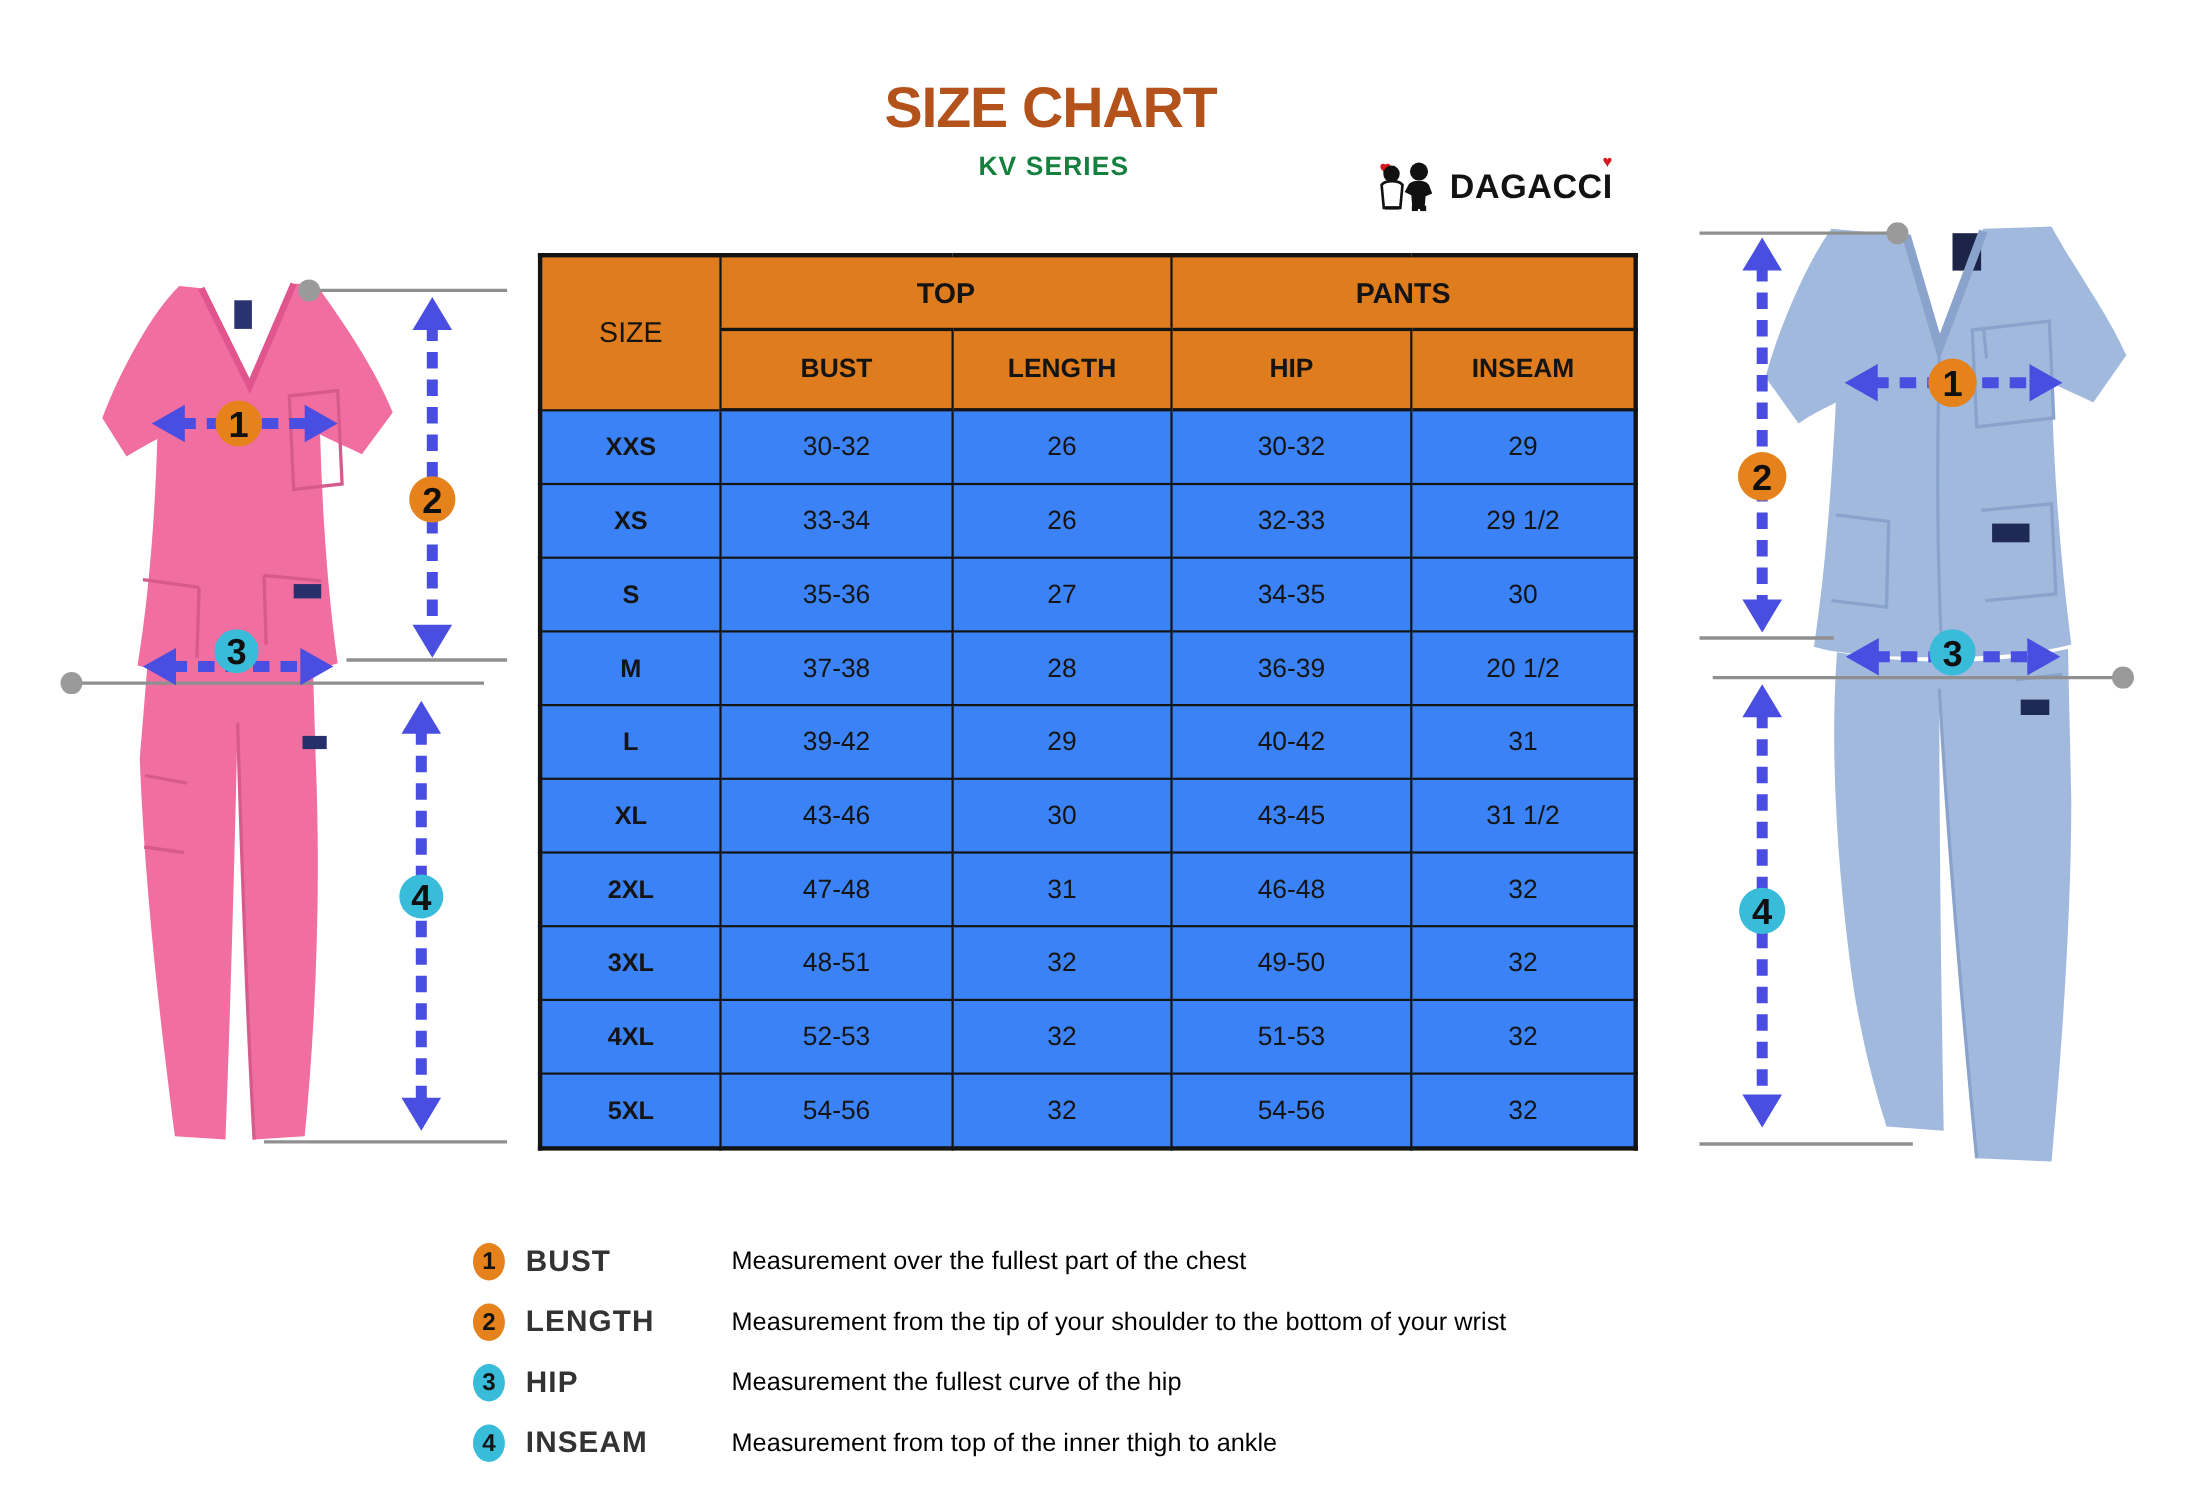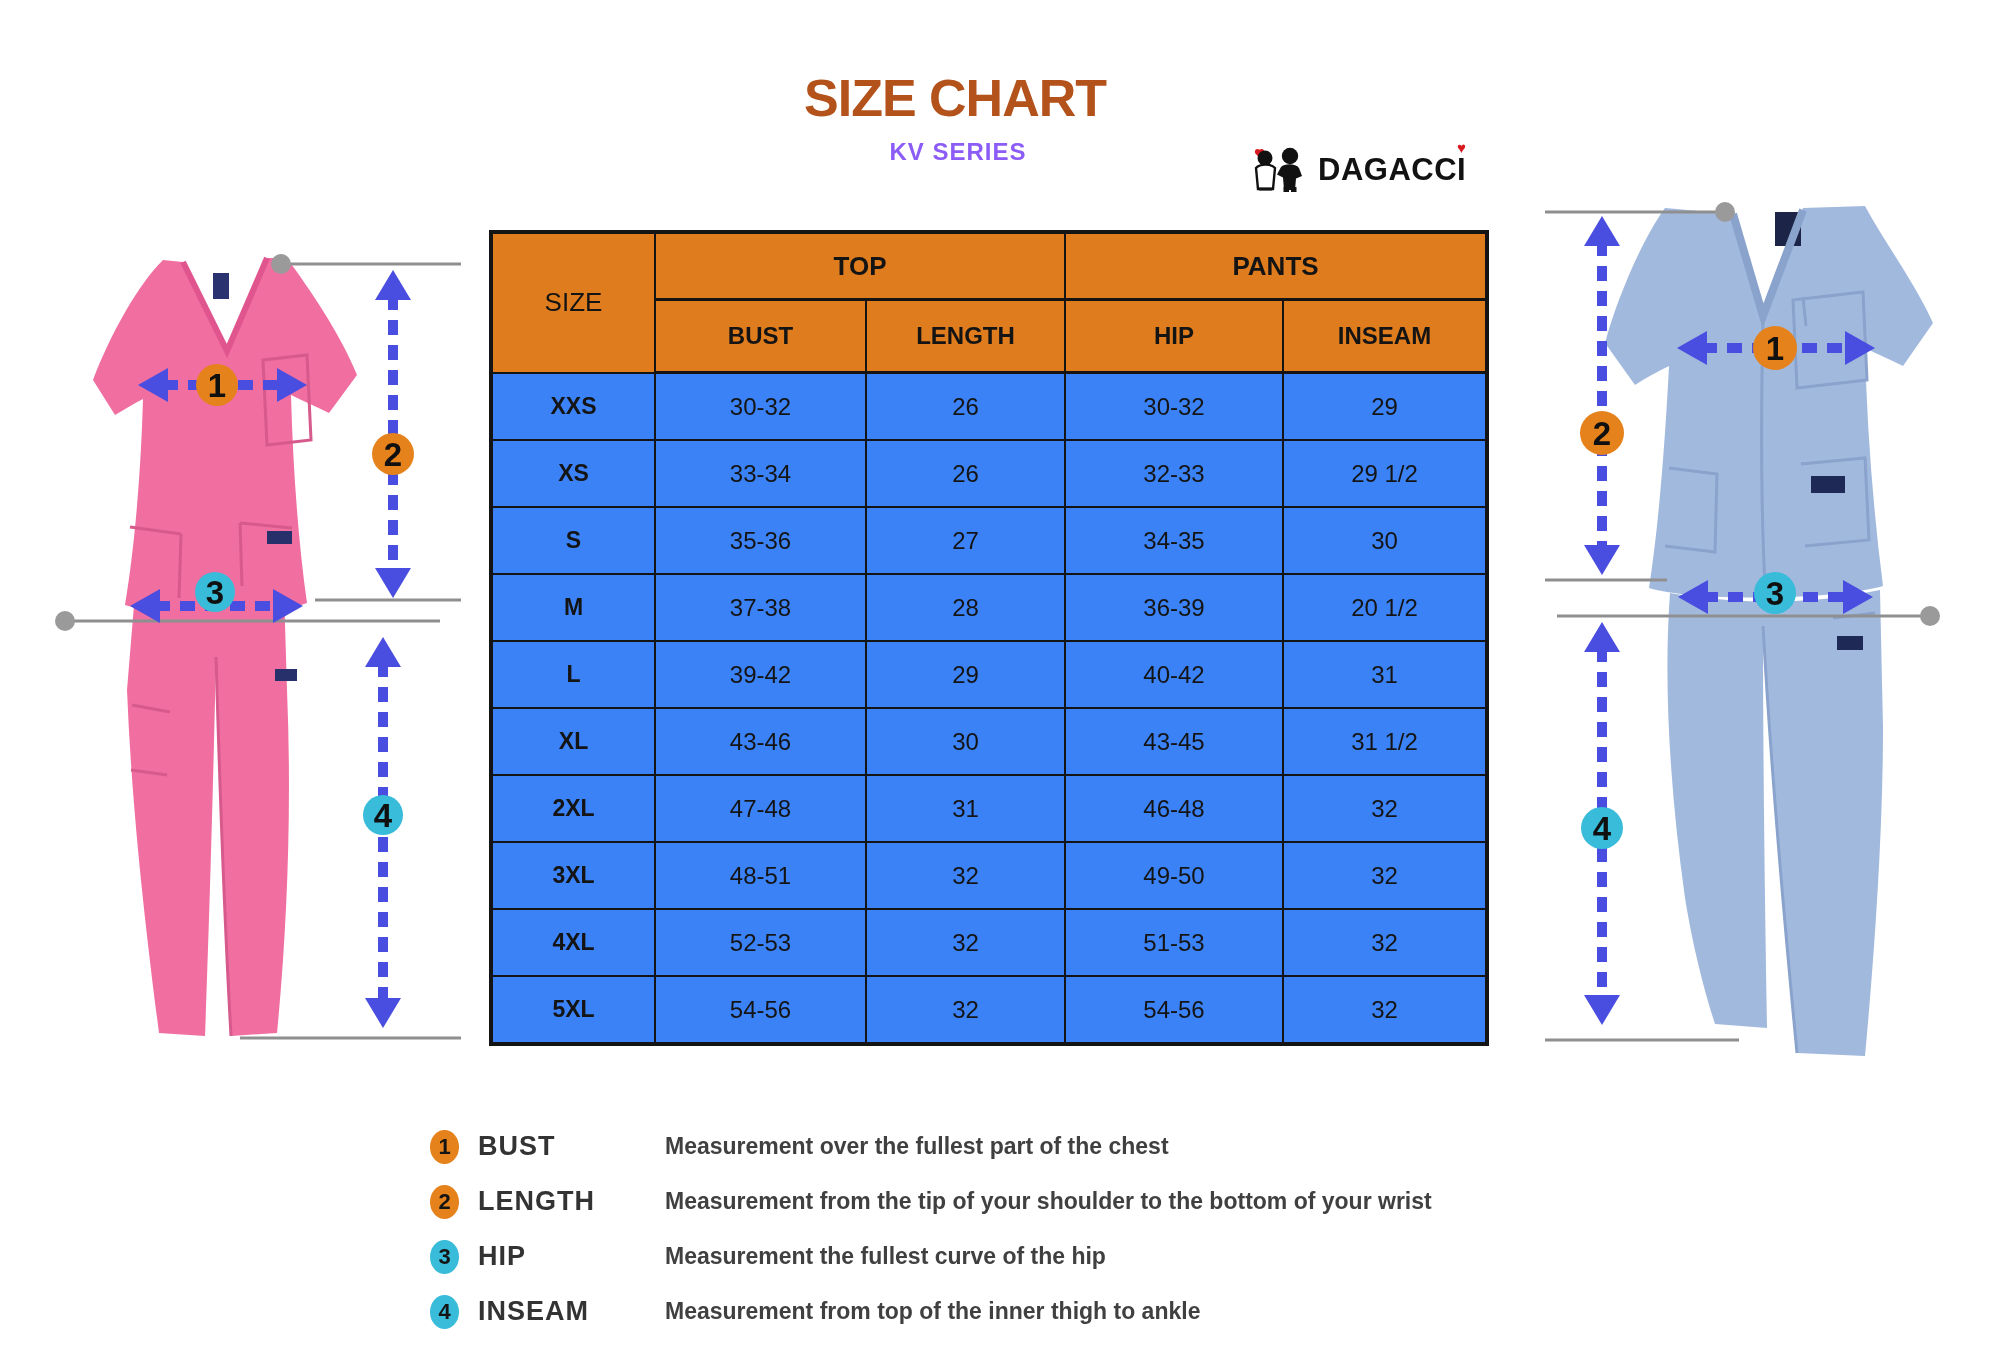--- a/index.html
+++ b/index.html
@@ -2,21 +2,21 @@
 <html><head>
 <meta charset="utf-8">
 <style>
   html,body{margin:0;padding:0;background:#ffffff;}
   body{width:2000px;height:1367px;position:relative;overflow:hidden;
        font-family:"Liberation Sans",sans-serif;-webkit-font-smoothing:antialiased;}
 
   .page-title{position:absolute;top:68px;left:955px;transform:translateX(-50%);
       font-size:52px;font-weight:bold;color:#B4521C;letter-spacing:-1px;white-space:nowrap;}
   .page-subtitle{position:absolute;top:138px;left:958px;transform:translateX(-50%);
-      font-size:24px;font-weight:bold;color:#8b5cf6;letter-spacing:1px;white-space:nowrap;}
+      font-size:24px;font-weight:bold;color:#15803d;letter-spacing:1px;white-space:nowrap;}
 
   .brand{position:absolute;left:1248px;top:146px;display:flex;align-items:center;gap:8px;}
   .brand-text{font-size:31px;font-weight:800;color:#121212;letter-spacing:0.5px;position:relative;line-height:1;}
   .brand-i{position:relative;display:inline-block;}
   .brand-heart{position:absolute;top:-14px;left:50%;transform:translateX(-50%);
       font-size:15px;color:#D81920;line-height:1;}
 
   table.sizes{position:absolute;left:489px;top:230px;width:996px;table-layout:fixed;
       border-collapse:collapse;border:4px solid #141414;}
   table.sizes th,table.sizes td{border:2px solid #141414;text-align:center;vertical-align:middle;
@@ -31,21 +31,21 @@
 
   .fig{position:absolute;}
 
   .legend{position:absolute;left:430px;top:1119px;}
   .lrow{display:flex;align-items:center;height:55px;}
   .lc{width:29px;height:34px;border-radius:50%;flex:none;display:flex;align-items:center;
       justify-content:center;font-weight:bold;font-size:22px;color:#141414;}
   .lc.orange{background:#E5821B;}
   .lc.teal{background:#38BCD9;}
   .ll{width:178px;margin-left:19px;font-weight:bold;font-size:27px;color:#333333;letter-spacing:1px;}
-  .ld{font-weight:bold;font-size:23px;color:#404040;margin-left:9px;white-space:nowrap;}
+  .ld{font-weight:normal;font-size:23px;color:#000000;margin-left:9px;white-space:nowrap;}
 
   .mnum{font-family:"Liberation Sans",sans-serif;font-weight:bold;font-size:33px;
       fill:#101010;text-anchor:middle;}
   .dash{stroke:#4A4EE0;stroke-width:10;stroke-dasharray:15 10;fill:none;}
   .ahead{fill:#4A4EE0;}
   .gline{stroke:#8f8f8f;stroke-width:3;}
   .gdot{fill:#9a9a9a;}
   .pkline{stroke:#d75a8c;stroke-width:3;fill:none;}
   .blline{stroke:#8aa3cc;stroke-width:3;fill:none;}
 </style>

